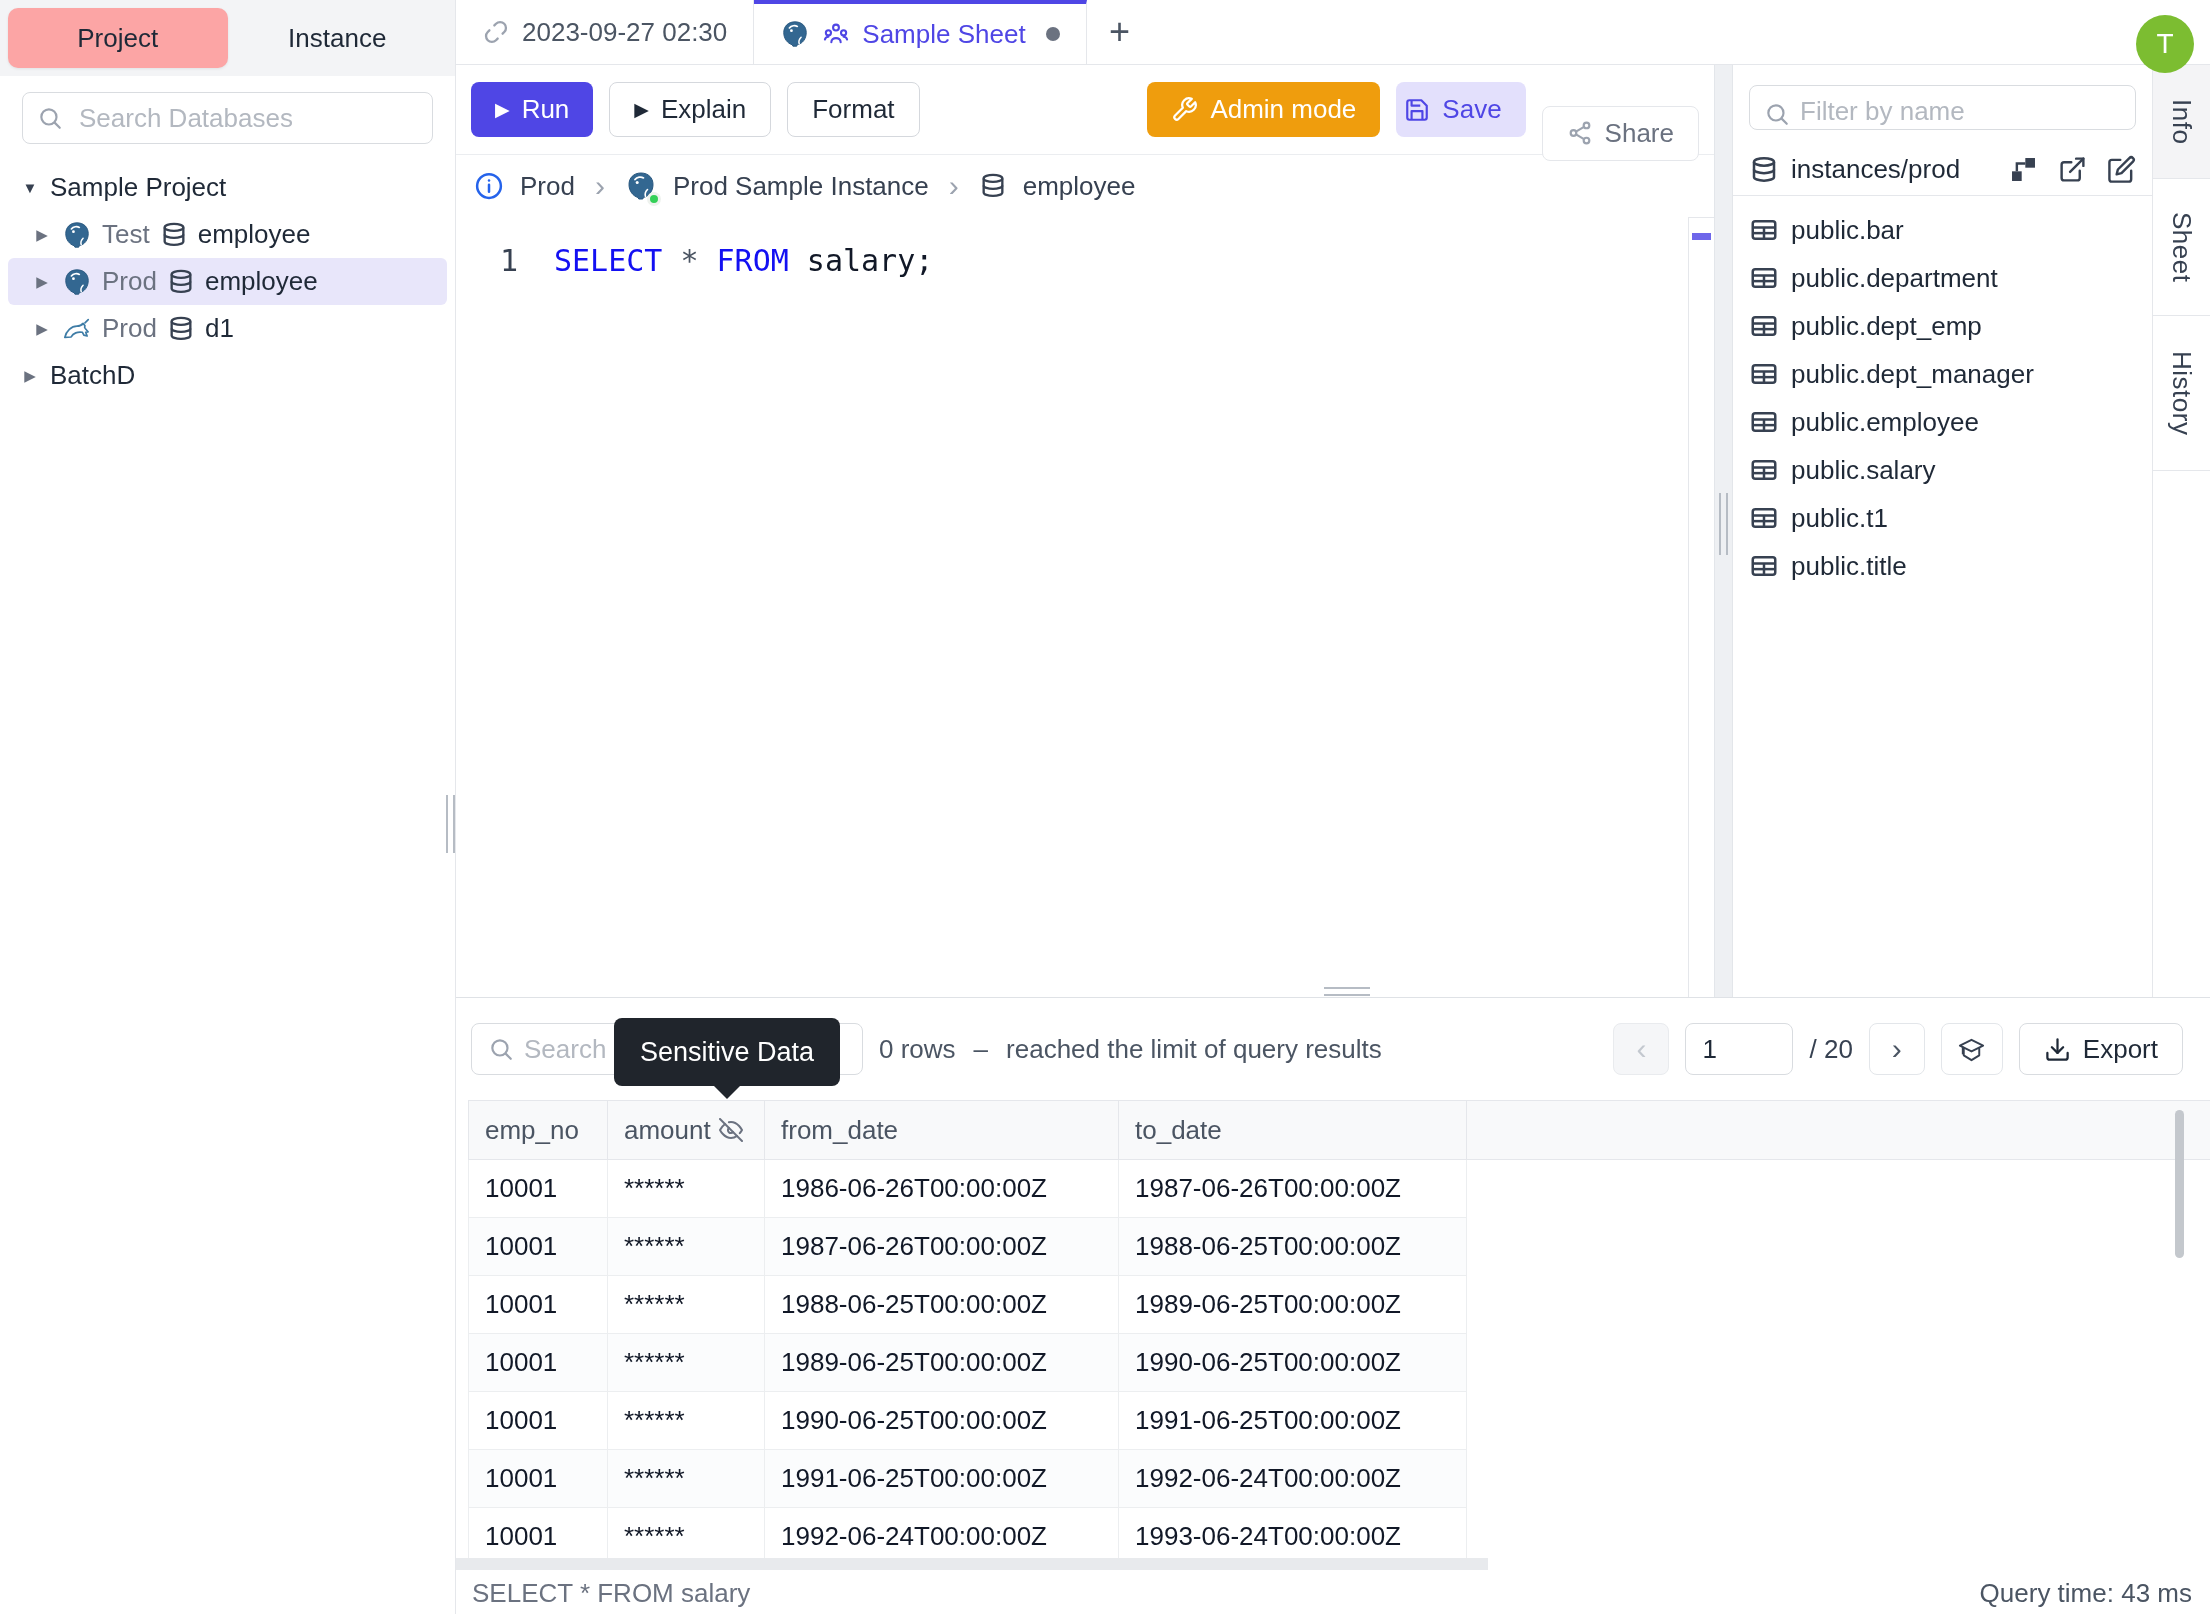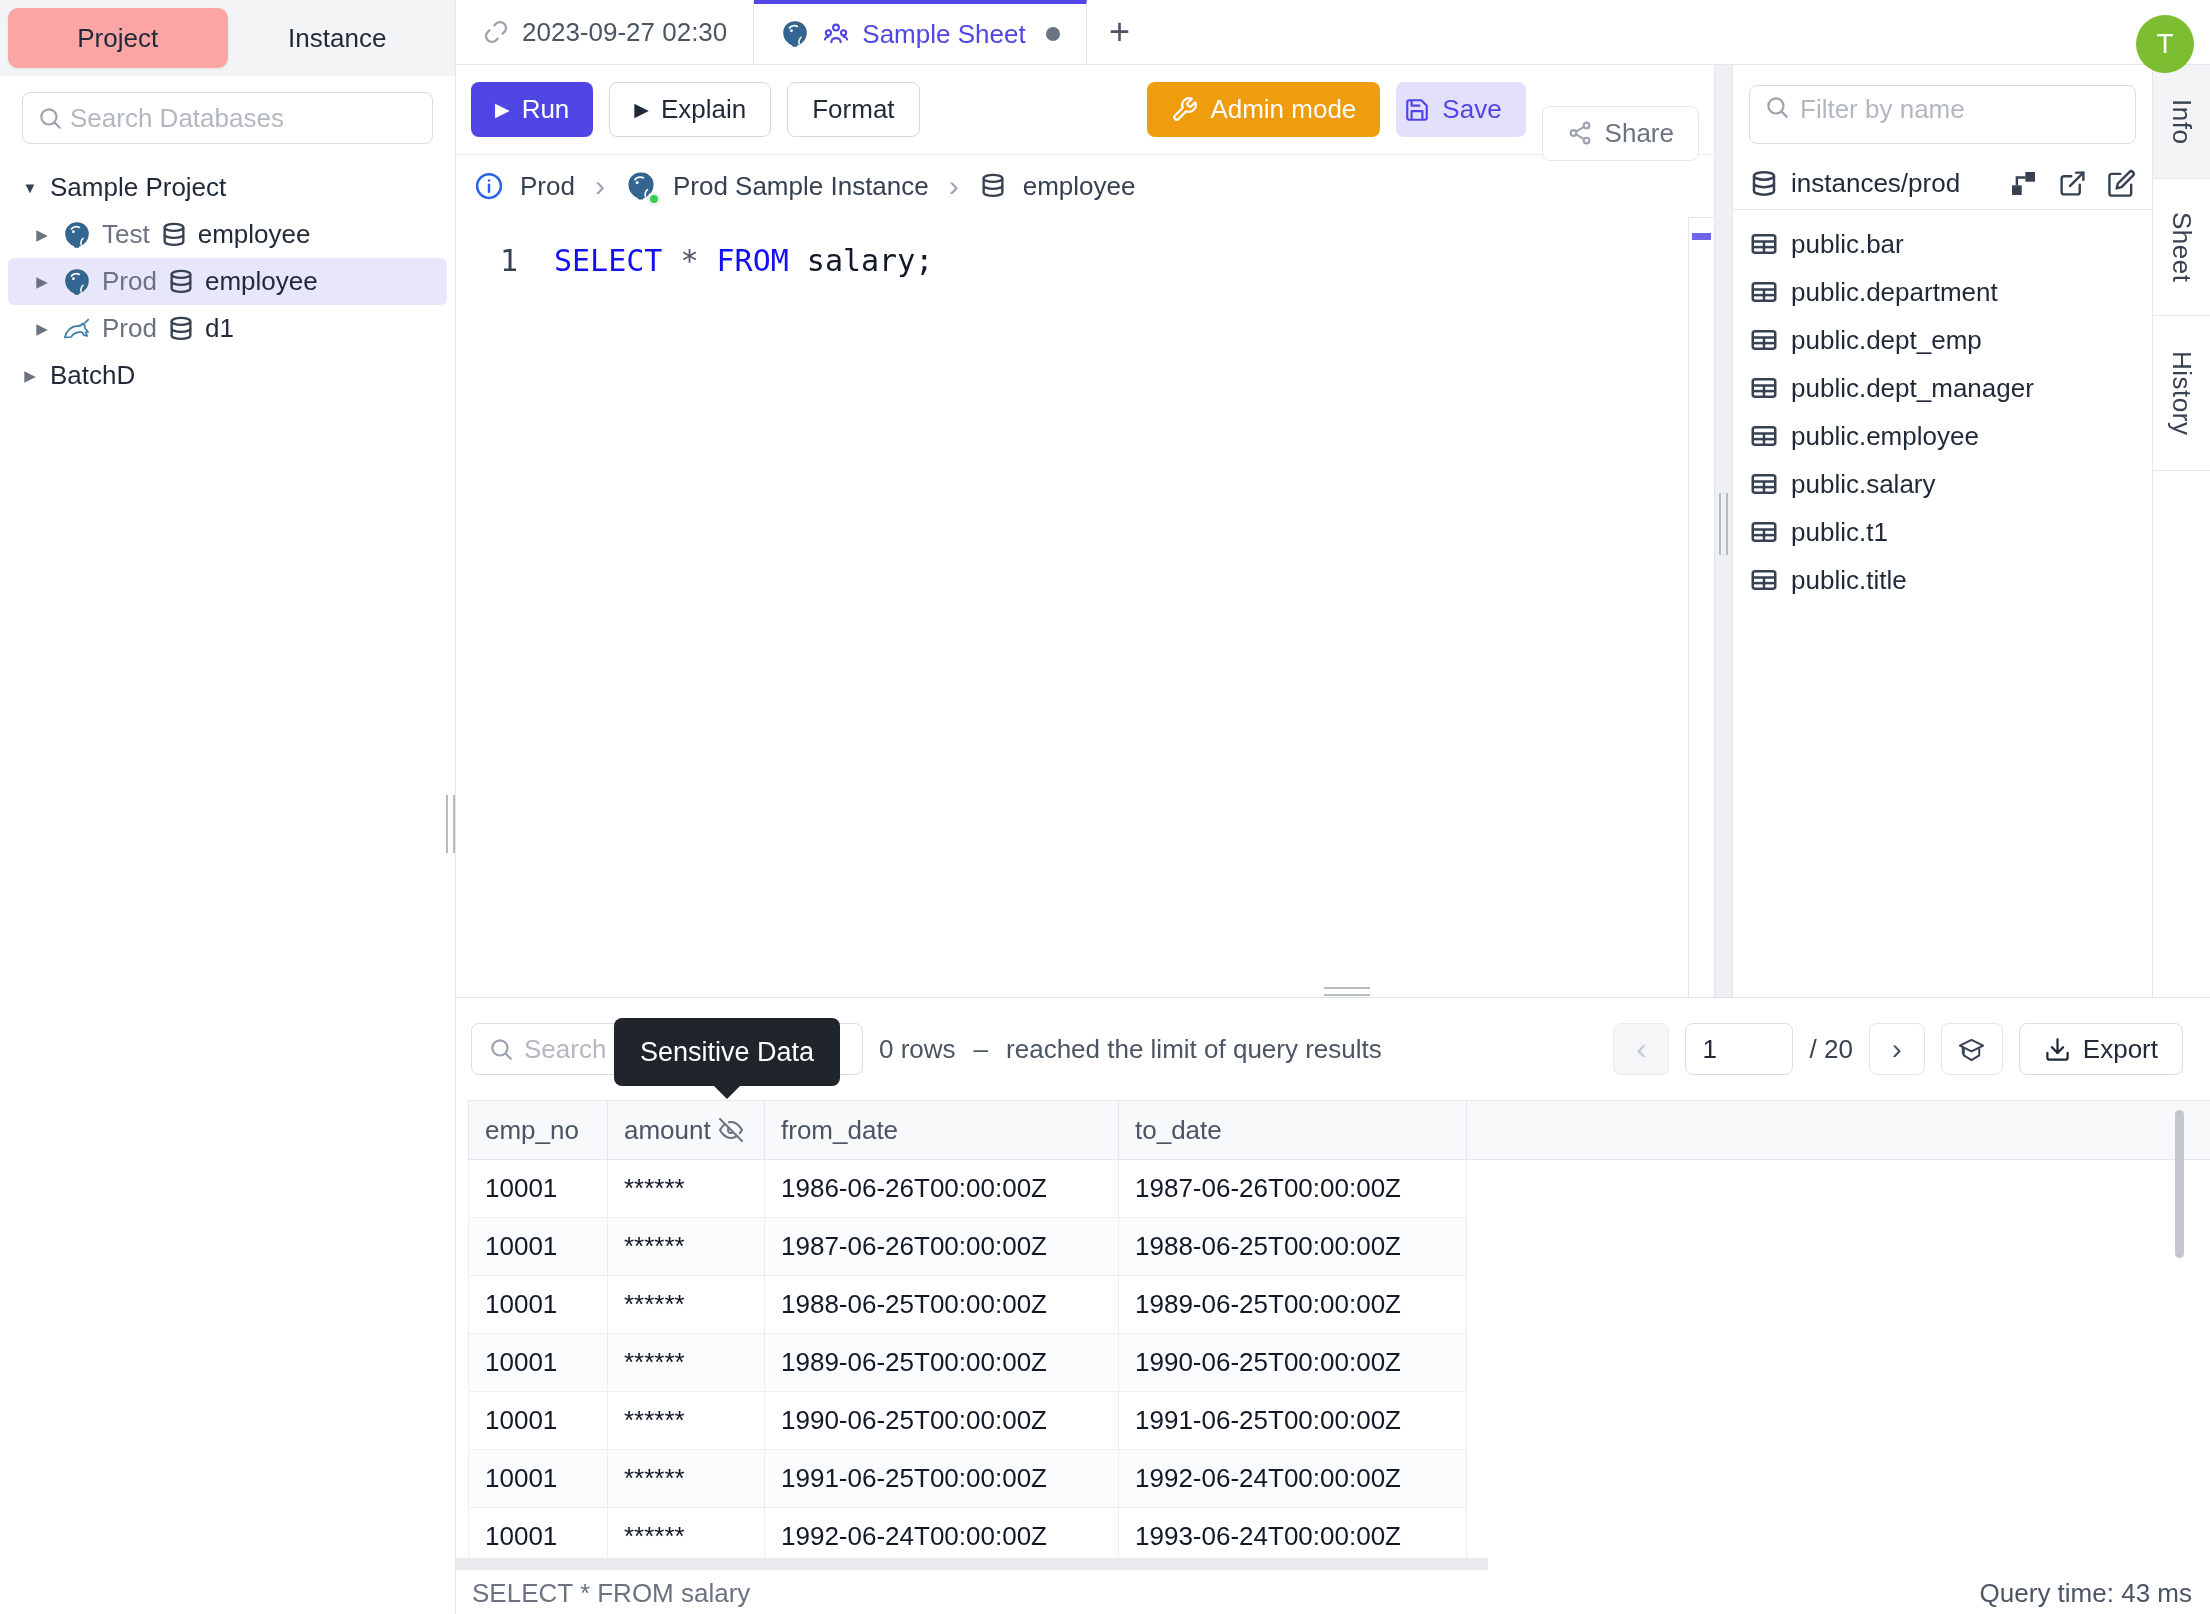--- a/index.html
+++ b/index.html
@@ -5,21 +5,21 @@
   * { margin:0; padding:0; box-sizing:border-box; }
   html,body { width:2210px; height:1614px; }
   body { font-family:"Liberation Sans", sans-serif; font-size:26px; color:#1f2937; background:#fff; display:flex; overflow:hidden; position:relative; }
   svg { display:block; }
 
   
   .sidebar { width:456px; border-right:1px solid #e5e7eb; display:flex; flex-direction:column; background:#fff; position:relative; }
   .side-tabs { background:#f3f4f6; padding:8px; display:flex; height:76px; flex:none; }
   .side-tab { flex:1; display:flex; align-items:center; justify-content:center; border-radius:10px; color:#1f2937; cursor:pointer; }
   .side-tab.active { background:#fca5a5; box-shadow:0 1px 3px rgba(0,0,0,.08); font-weight:500; }
-  .search-box { margin:16px 22px 12px; height:52px; border:1px solid #d9dce0; border-radius:8px; display:flex; align-items:center; padding:0 14px; gap:7px; color:#9ca3af; }
+  .search-box { margin:16px 22px 12px; height:52px; border:1px solid #d9dce0; border-radius:8px; display:flex; align-items:center; padding:0 14px; gap:16px; color:#9ca3af; }
   .search-box svg { width:26px; height:26px; flex:none; }
   .search-box input { border:none; outline:none; flex:1; font:inherit; color:#374151; min-width:0; background:transparent; }
   .search-box input::placeholder { color:#b3b8c0; }
   .tree { padding:8px 8px; flex:1; }
   .tree-row { height:47px; display:flex; align-items:center; gap:10px; border-radius:6px; padding-left:12px; }
   .tree-row.child { padding-left:24px; }
   .tree-row.selected { background:#e8e6fa; }
   .caret { width:20px; font-size:15px; color:#6b7280; flex:none; text-align:center; }
   .caret.open { color:#374151; }
   .env-label { color:#6b7280; }
@@ -71,21 +71,21 @@
   .tok-pl { color:#111827; }
   .overview { position:absolute; top:0; right:0; bottom:0; width:26px; border-left:1px solid #e5e7eb; border-top:1px solid #e5e7eb; background:#fff; }
   .ov-cursor { position:absolute; top:15px; left:3px; right:3px; height:7px; background:#6e66ea; }
 
   .splitter-v { width:19px; background:#eef0f3; border-left:1px solid #e3e6ea; border-right:1px solid #e3e6ea; position:relative; flex:none; }
   .v-handle { position:absolute; left:4px; top:428px; width:9px; height:62px; border-left:2px solid #b6bcc4; border-right:2px solid #b6bcc4; }
 
   
   .right-panel { width:419px; flex:none; background:#fff; display:flex; flex-direction:column; }
   .filter-row { padding:20px 16px 14px; }
-  .filter-box { height:59px; border:1px solid #d9dce0; border-radius:8px; display:flex; align-items:flex-start; padding:8px 14px; gap:10px; color:#9ca3af; }
+  .filter-box { height:45px; border:1px solid #d9dce0; border-radius:8px; display:flex; align-items:flex-end; padding:2px 14px; gap:10px; color:#9ca3af; }
   .filter-box svg { width:26px; height:26px; flex:none; }
   .filter-box input { border:none; outline:none; flex:1; font:inherit; color:#374151; min-width:0; background:transparent; }
   .filter-box input::placeholder { color:#b3b8c0; }
   .rp-header { height:52px; display:flex; align-items:center; gap:12px; padding:0 16px; border-bottom:1px solid #e5e7eb; color:#1f2937; flex:none; }
   .rp-header .db-cyl { width:30px; height:30px; }
   .rp-actions { margin-left:auto; display:flex; gap:20px; color:#374151; }
   .rp-actions svg { width:29px; height:29px; cursor:pointer; }
   .rp-list { padding:10px 0; overflow:hidden; }
   .rp-item { height:48px; display:flex; align-items:center; gap:12px; padding:0 16px; cursor:pointer; }
   .rp-item svg { width:30px; height:30px; color:#374151; flex:none; }

